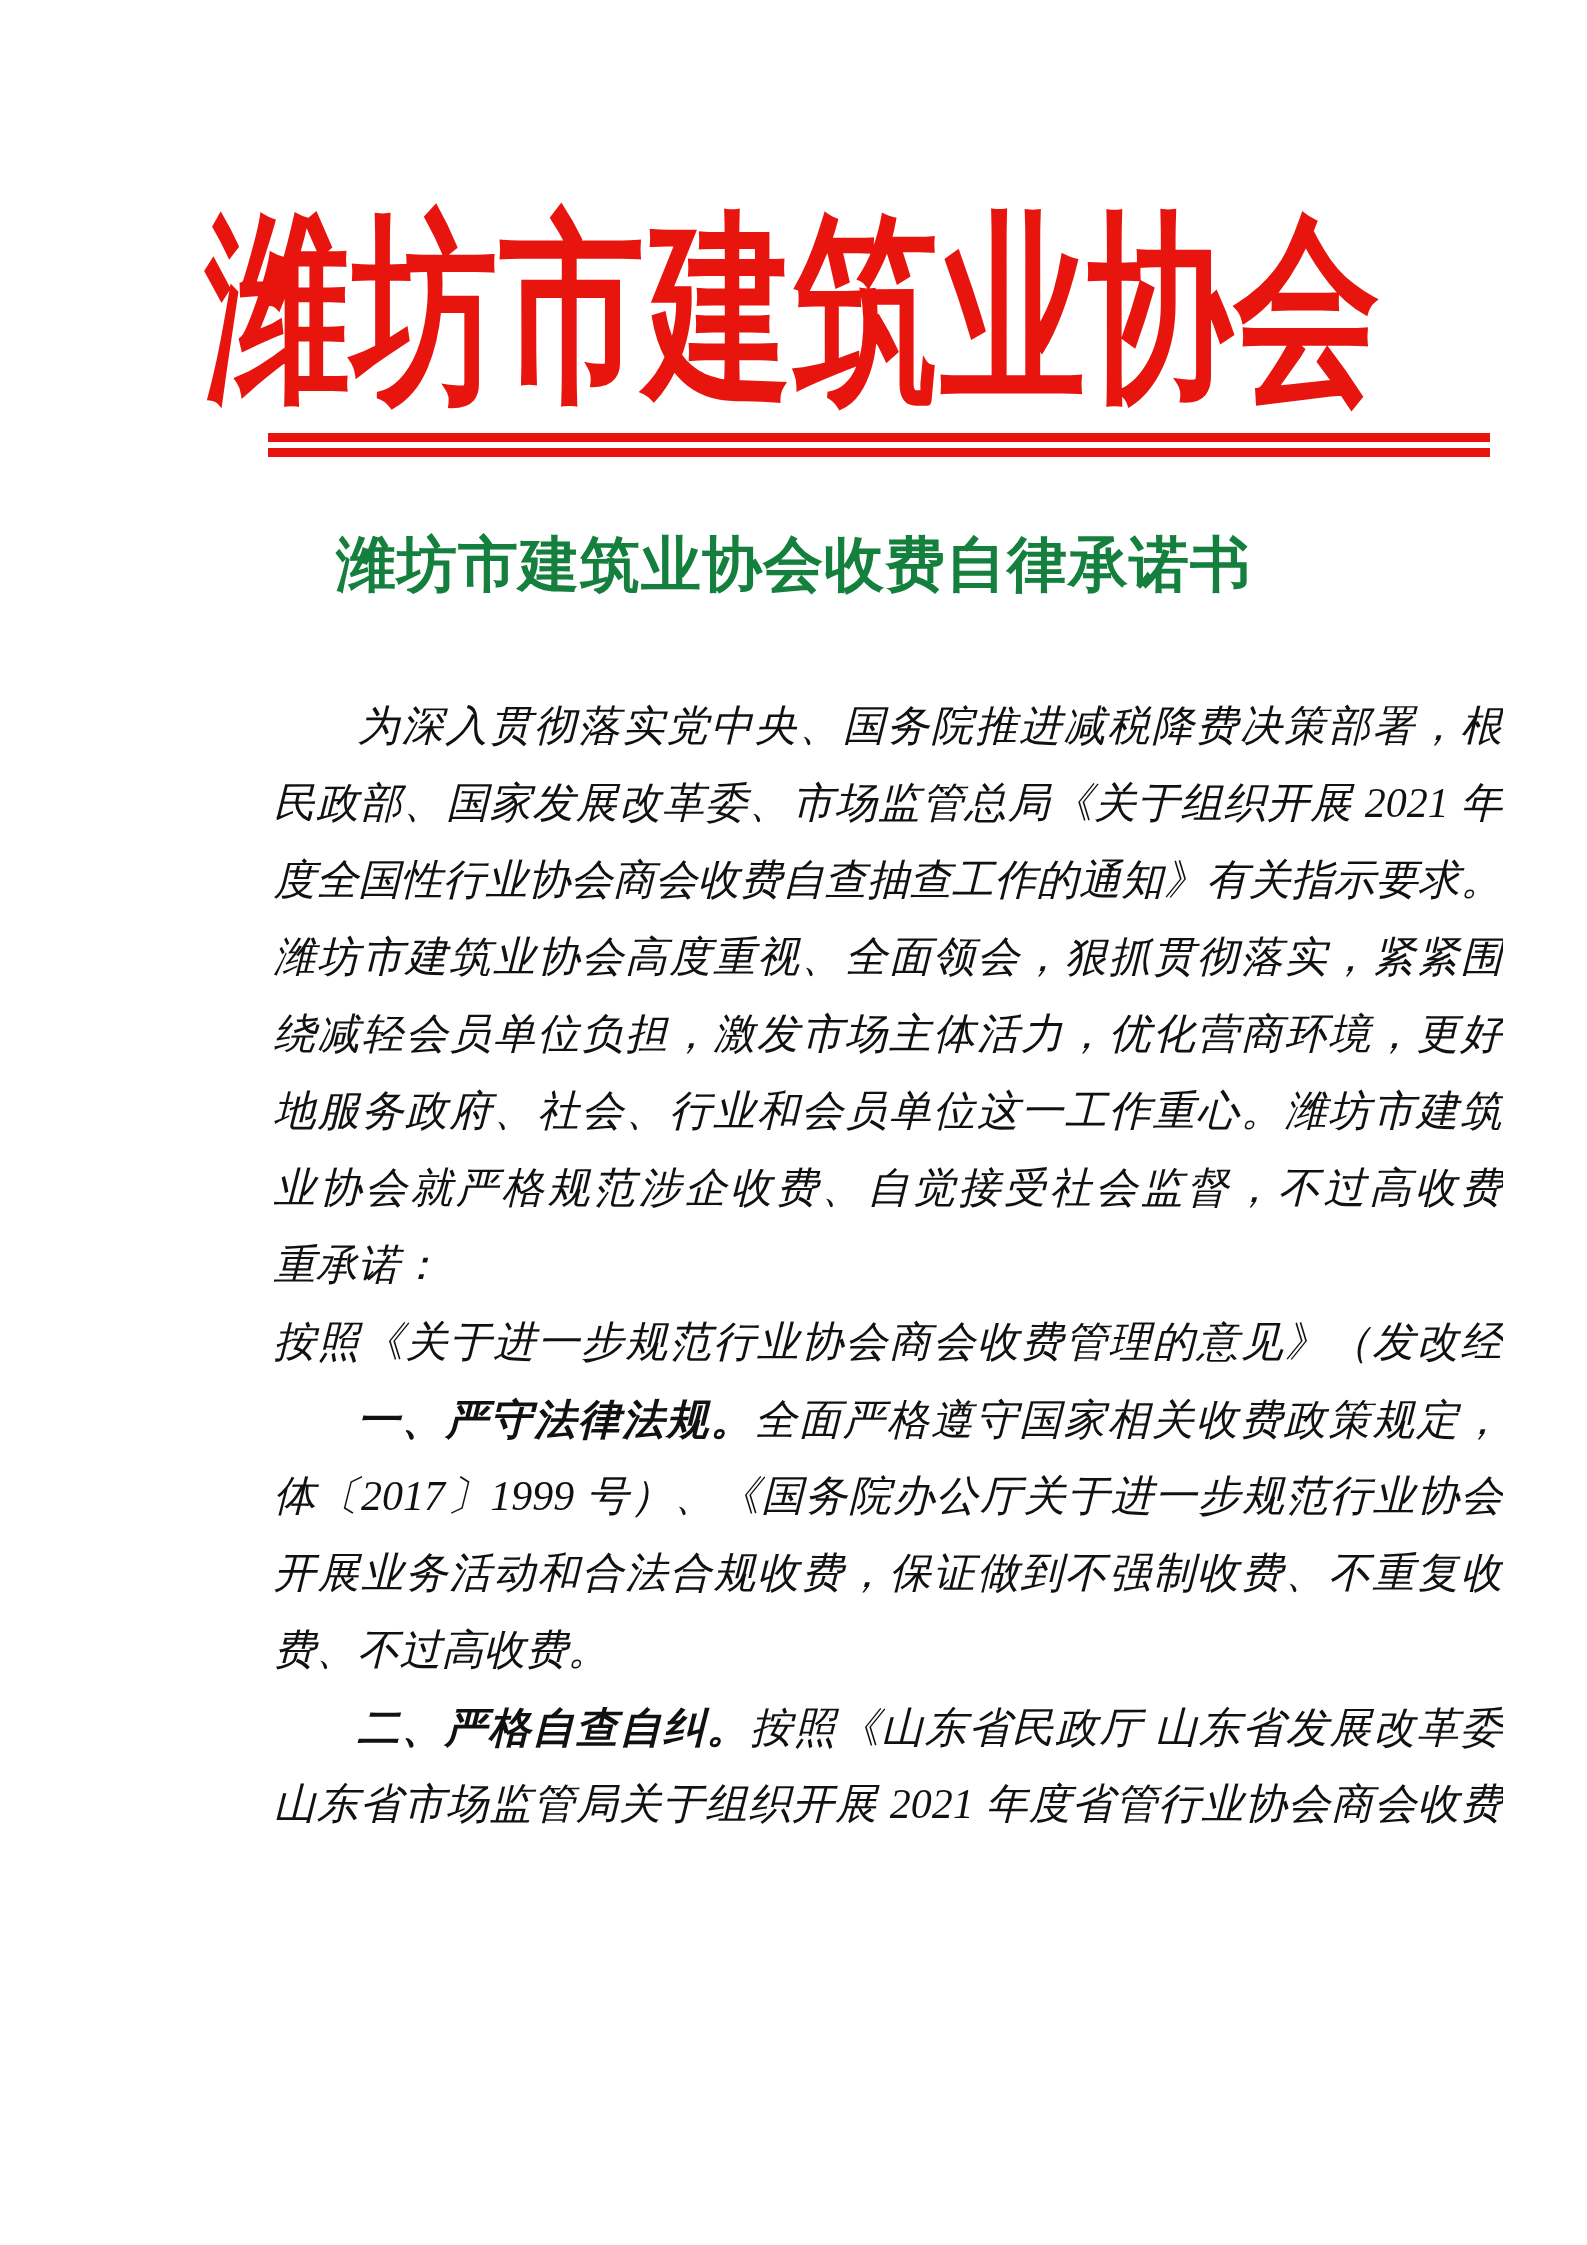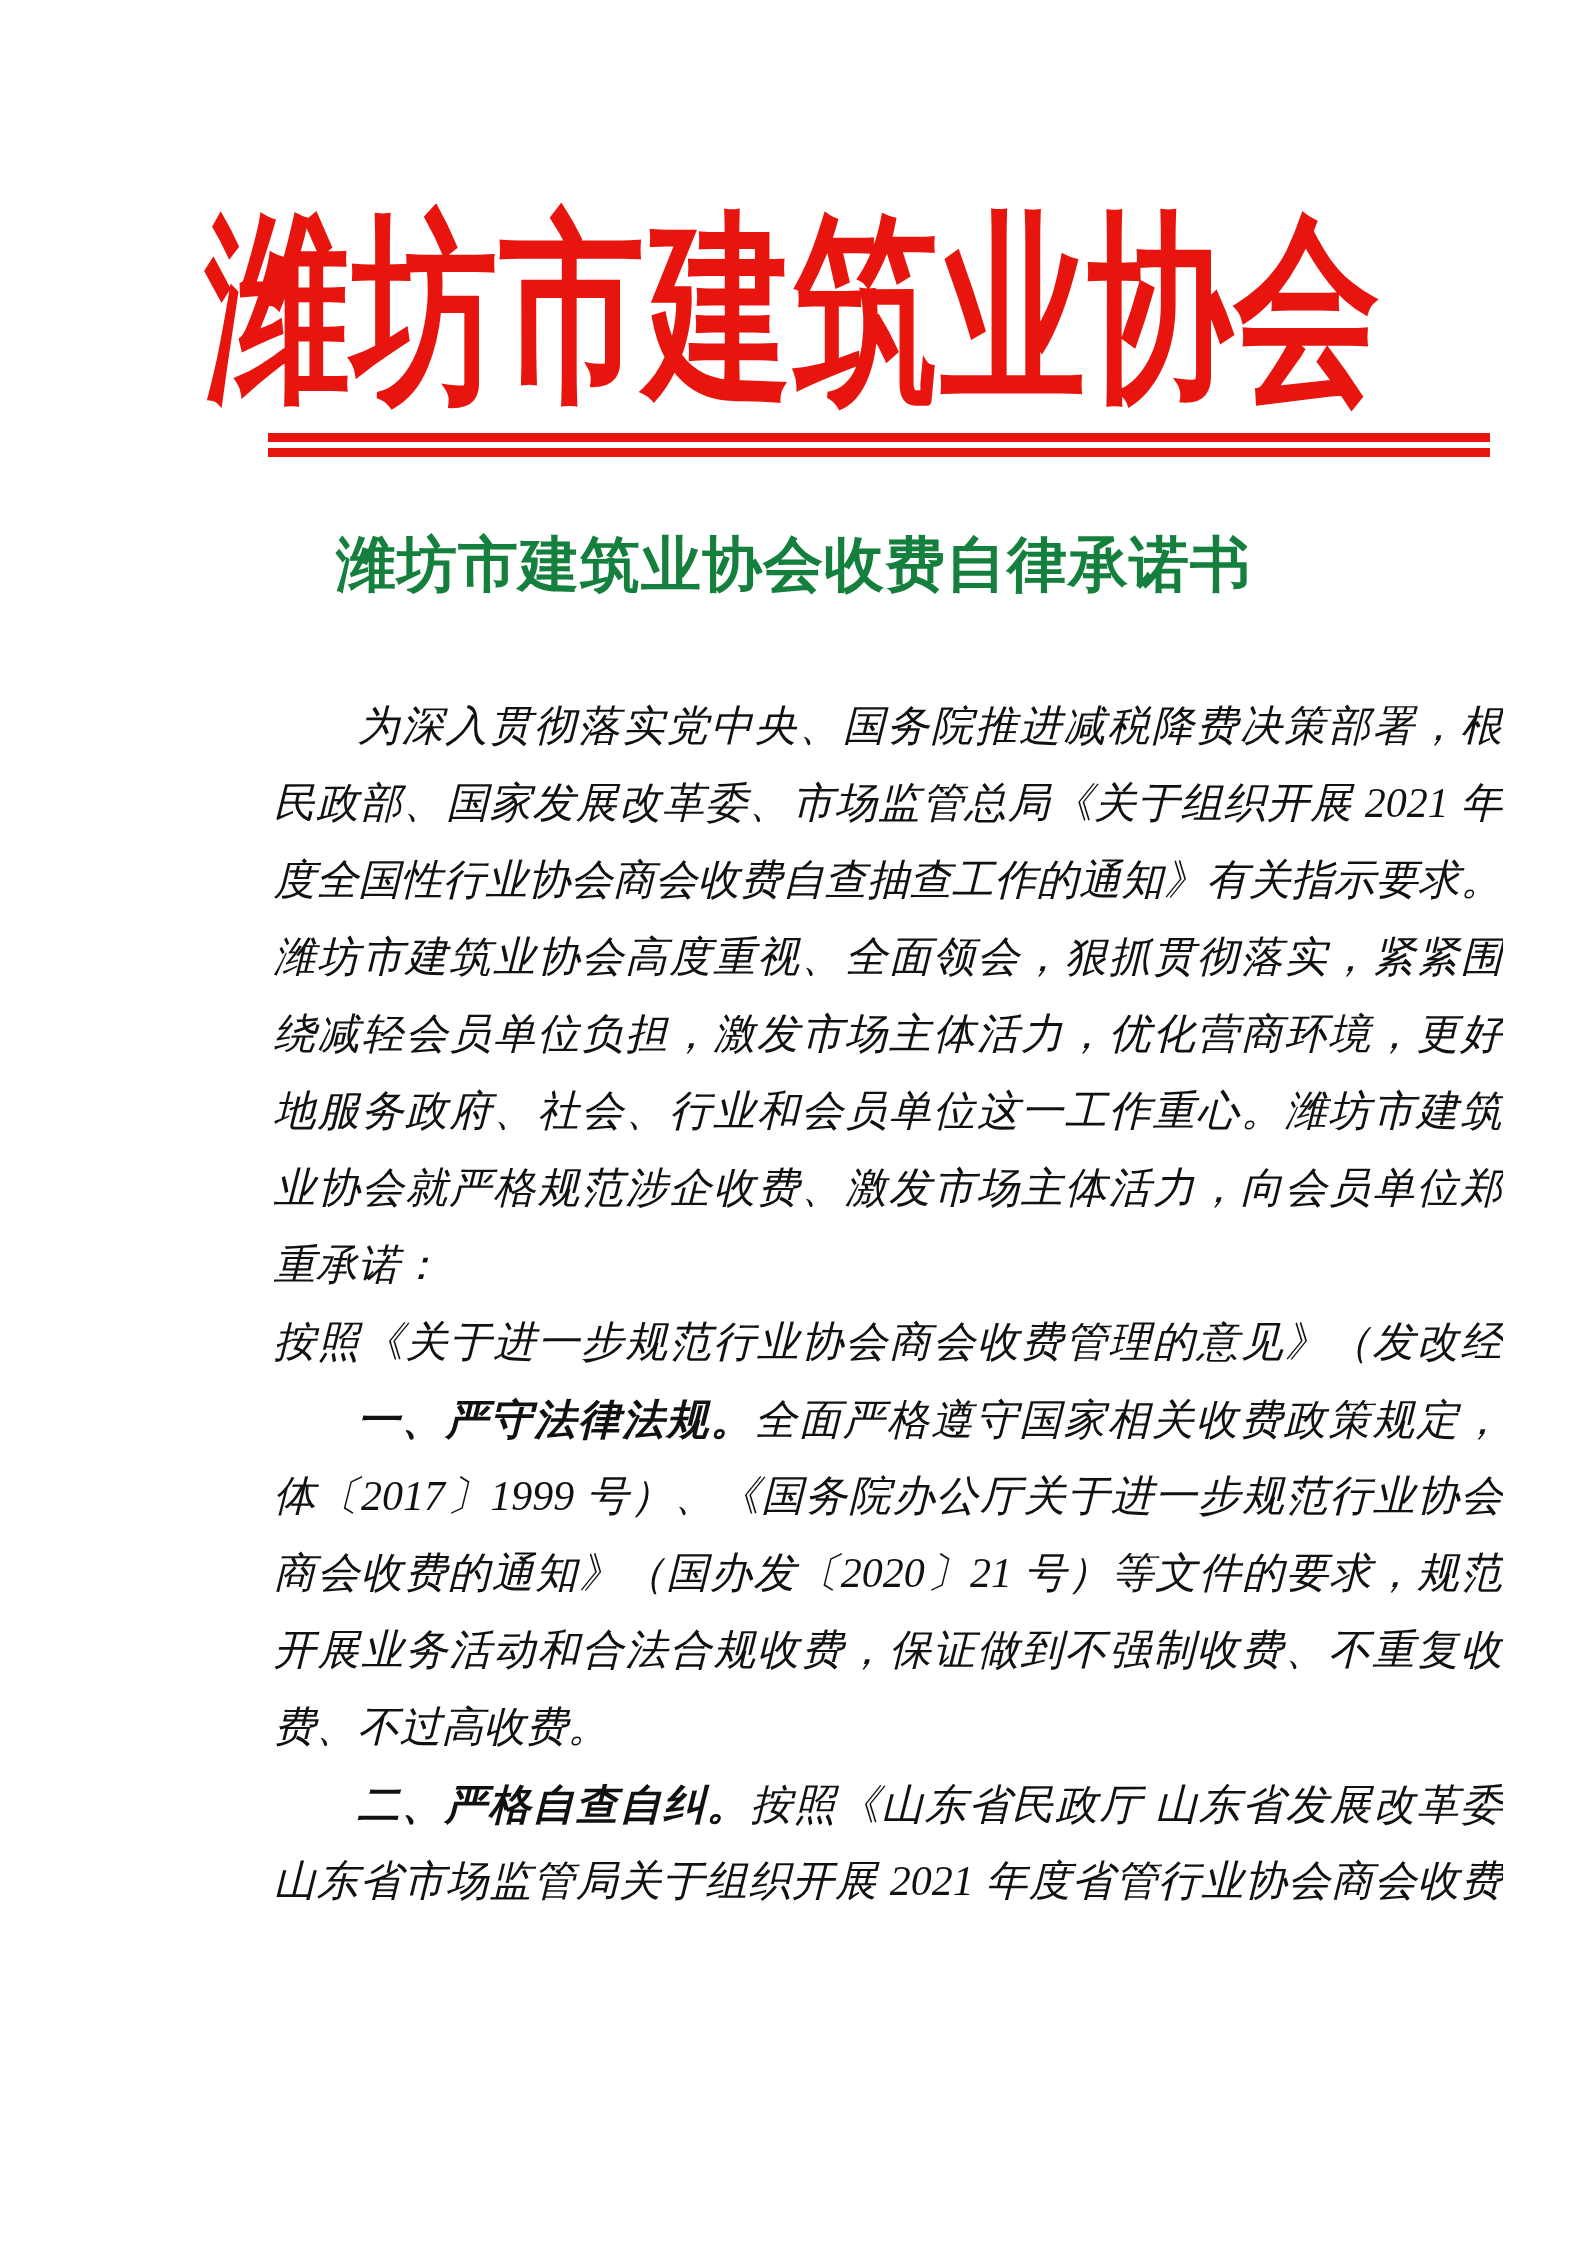--- a/index.html
+++ b/index.html
@@ -98,24 +98,23 @@
 
   <h1 class="doc-title">潍坊市建筑业协会收费自律承诺书</h1>
 
   <div class="doc-body">
       <div class="line first"><span class="run">为深入贯彻落实党中央、国务院推进减税降费决策部署，根</span></div>
       <div class="line mid"><span class="run">民政部、国家发展改革委、市场监管总局《关于组织开展 2021 年</span></div>
       <div class="line mid"><span class="run">度全国性行业协会商会收费自查抽查工作的通知》有关指示要求。</span></div>
       <div class="line mid"><span class="run">潍坊市建筑业协会高度重视、全面领会，狠抓贯彻落实，紧紧围</span></div>
       <div class="line mid"><span class="run">绕减轻会员单位负担，激发市场主体活力，优化营商环境，更好</span></div>
       <div class="line mid"><span class="run">地服务政府、社会、行业和会员单位这一工作重心。潍坊市建筑</span></div>
-      <div class="line mid"><span class="run">业协会就严格规范涉企收费、激发市场主体活力，向会员单位郑</span></div>
+      <div class="line mid"><span class="run">业协会就严格规范涉企收费、自觉接受社会监督，不过高收费</span></div>
       <div class="line end"><span class="run">重承诺：</span></div>
       <div class="line mid"><span class="run">按照《关于进一步规范行业协会商会收费管理的意见》（发改经</span></div>
       <div class="line first"><span class="run b">一、严守法律法规。</span><span class="run">全面严格遵守国家相关收费政策规定，</span></div>
       <div class="line mid"><span class="run">体〔2017〕1999 号）、《国务院办公厅关于进一步规范行业协会</span></div>
-      <div class="line mid"><span class="run">商会收费的通知》（国办发〔2020〕21 号）等文件的要求，规范</span></div>
       <div class="line mid"><span class="run">开展业务活动和合法合规收费，保证做到不强制收费、不重复收</span></div>
       <div class="line end"><span class="run">费、不过高收费。</span></div>
       <div class="line first"><span class="run b">二、严格自查自纠。</span><span class="run">按照《山东省民政厅 山东省发展改革委</span></div>
       <div class="line mid"><span class="run">山东省市场监管局关于组织开展 2021 年度省管行业协会商会收费</span></div>
     </div>
 </div>
 
 </body></html>

